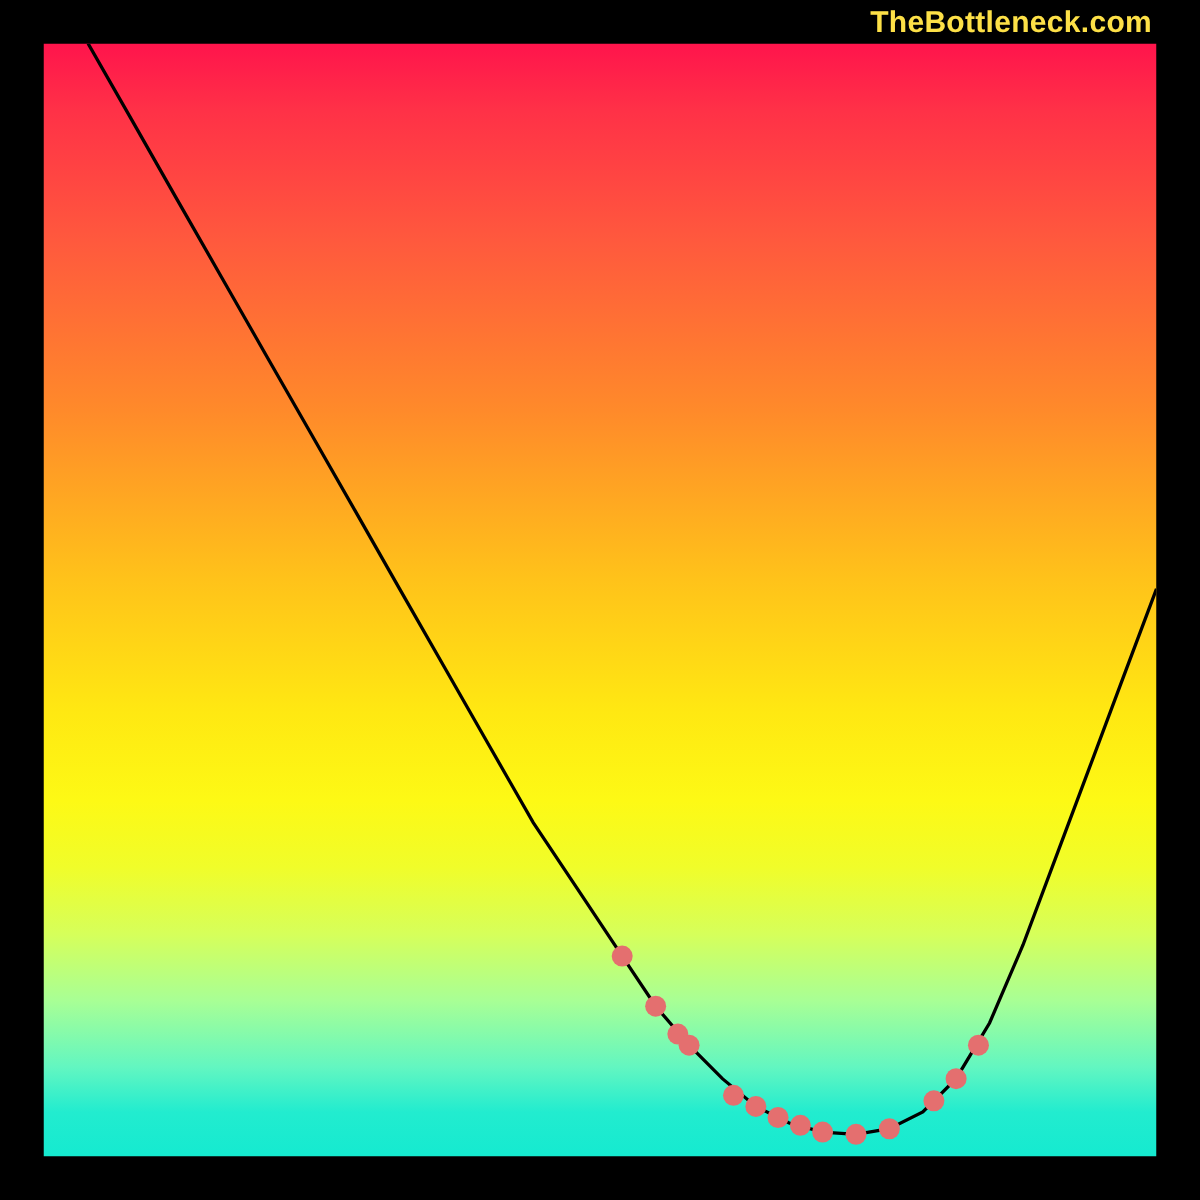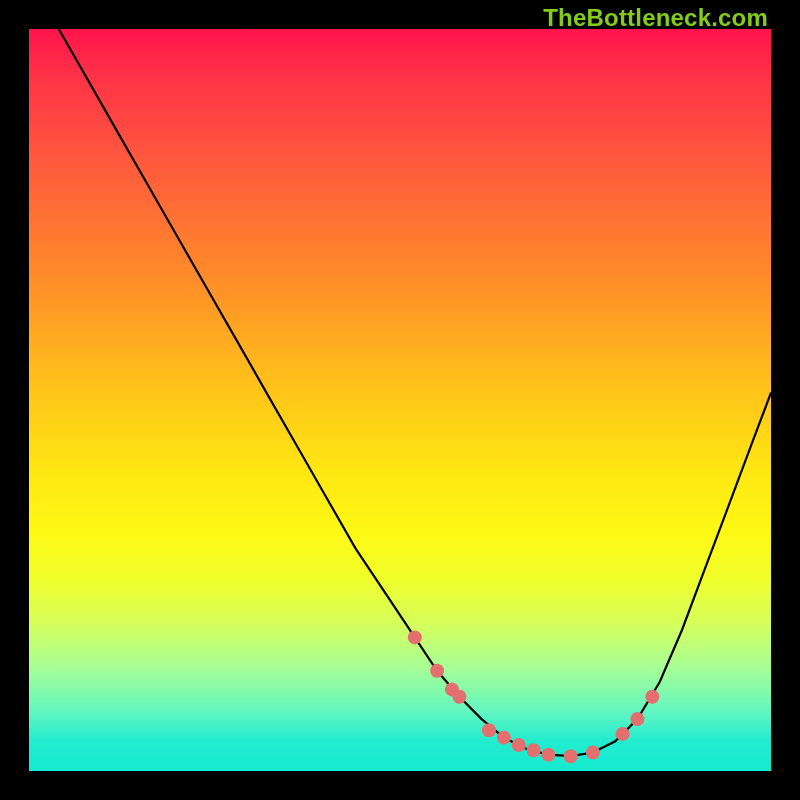--- a/index.html
+++ b/index.html
@@ -37,22 +37,22 @@
       #d6ff5a 80%,
       #a8ff95 86%,
       #62f6c1 92%,
       #22eccf 96%,
       #15ead0 100%);
   }
   .watermark {
     position: absolute;
     right: 32px;
     top: 4px;
-    color: #84cc16;
-    font-size: 24px;
+    color: #fde047;
+    font-size: 20px;
     font-weight: 600;
     letter-spacing: 0.2px;
   }
   svg.curve {
     position: absolute;
     left: 0;
     top: 0;
     width: 742px;
     height: 742px;
   }

